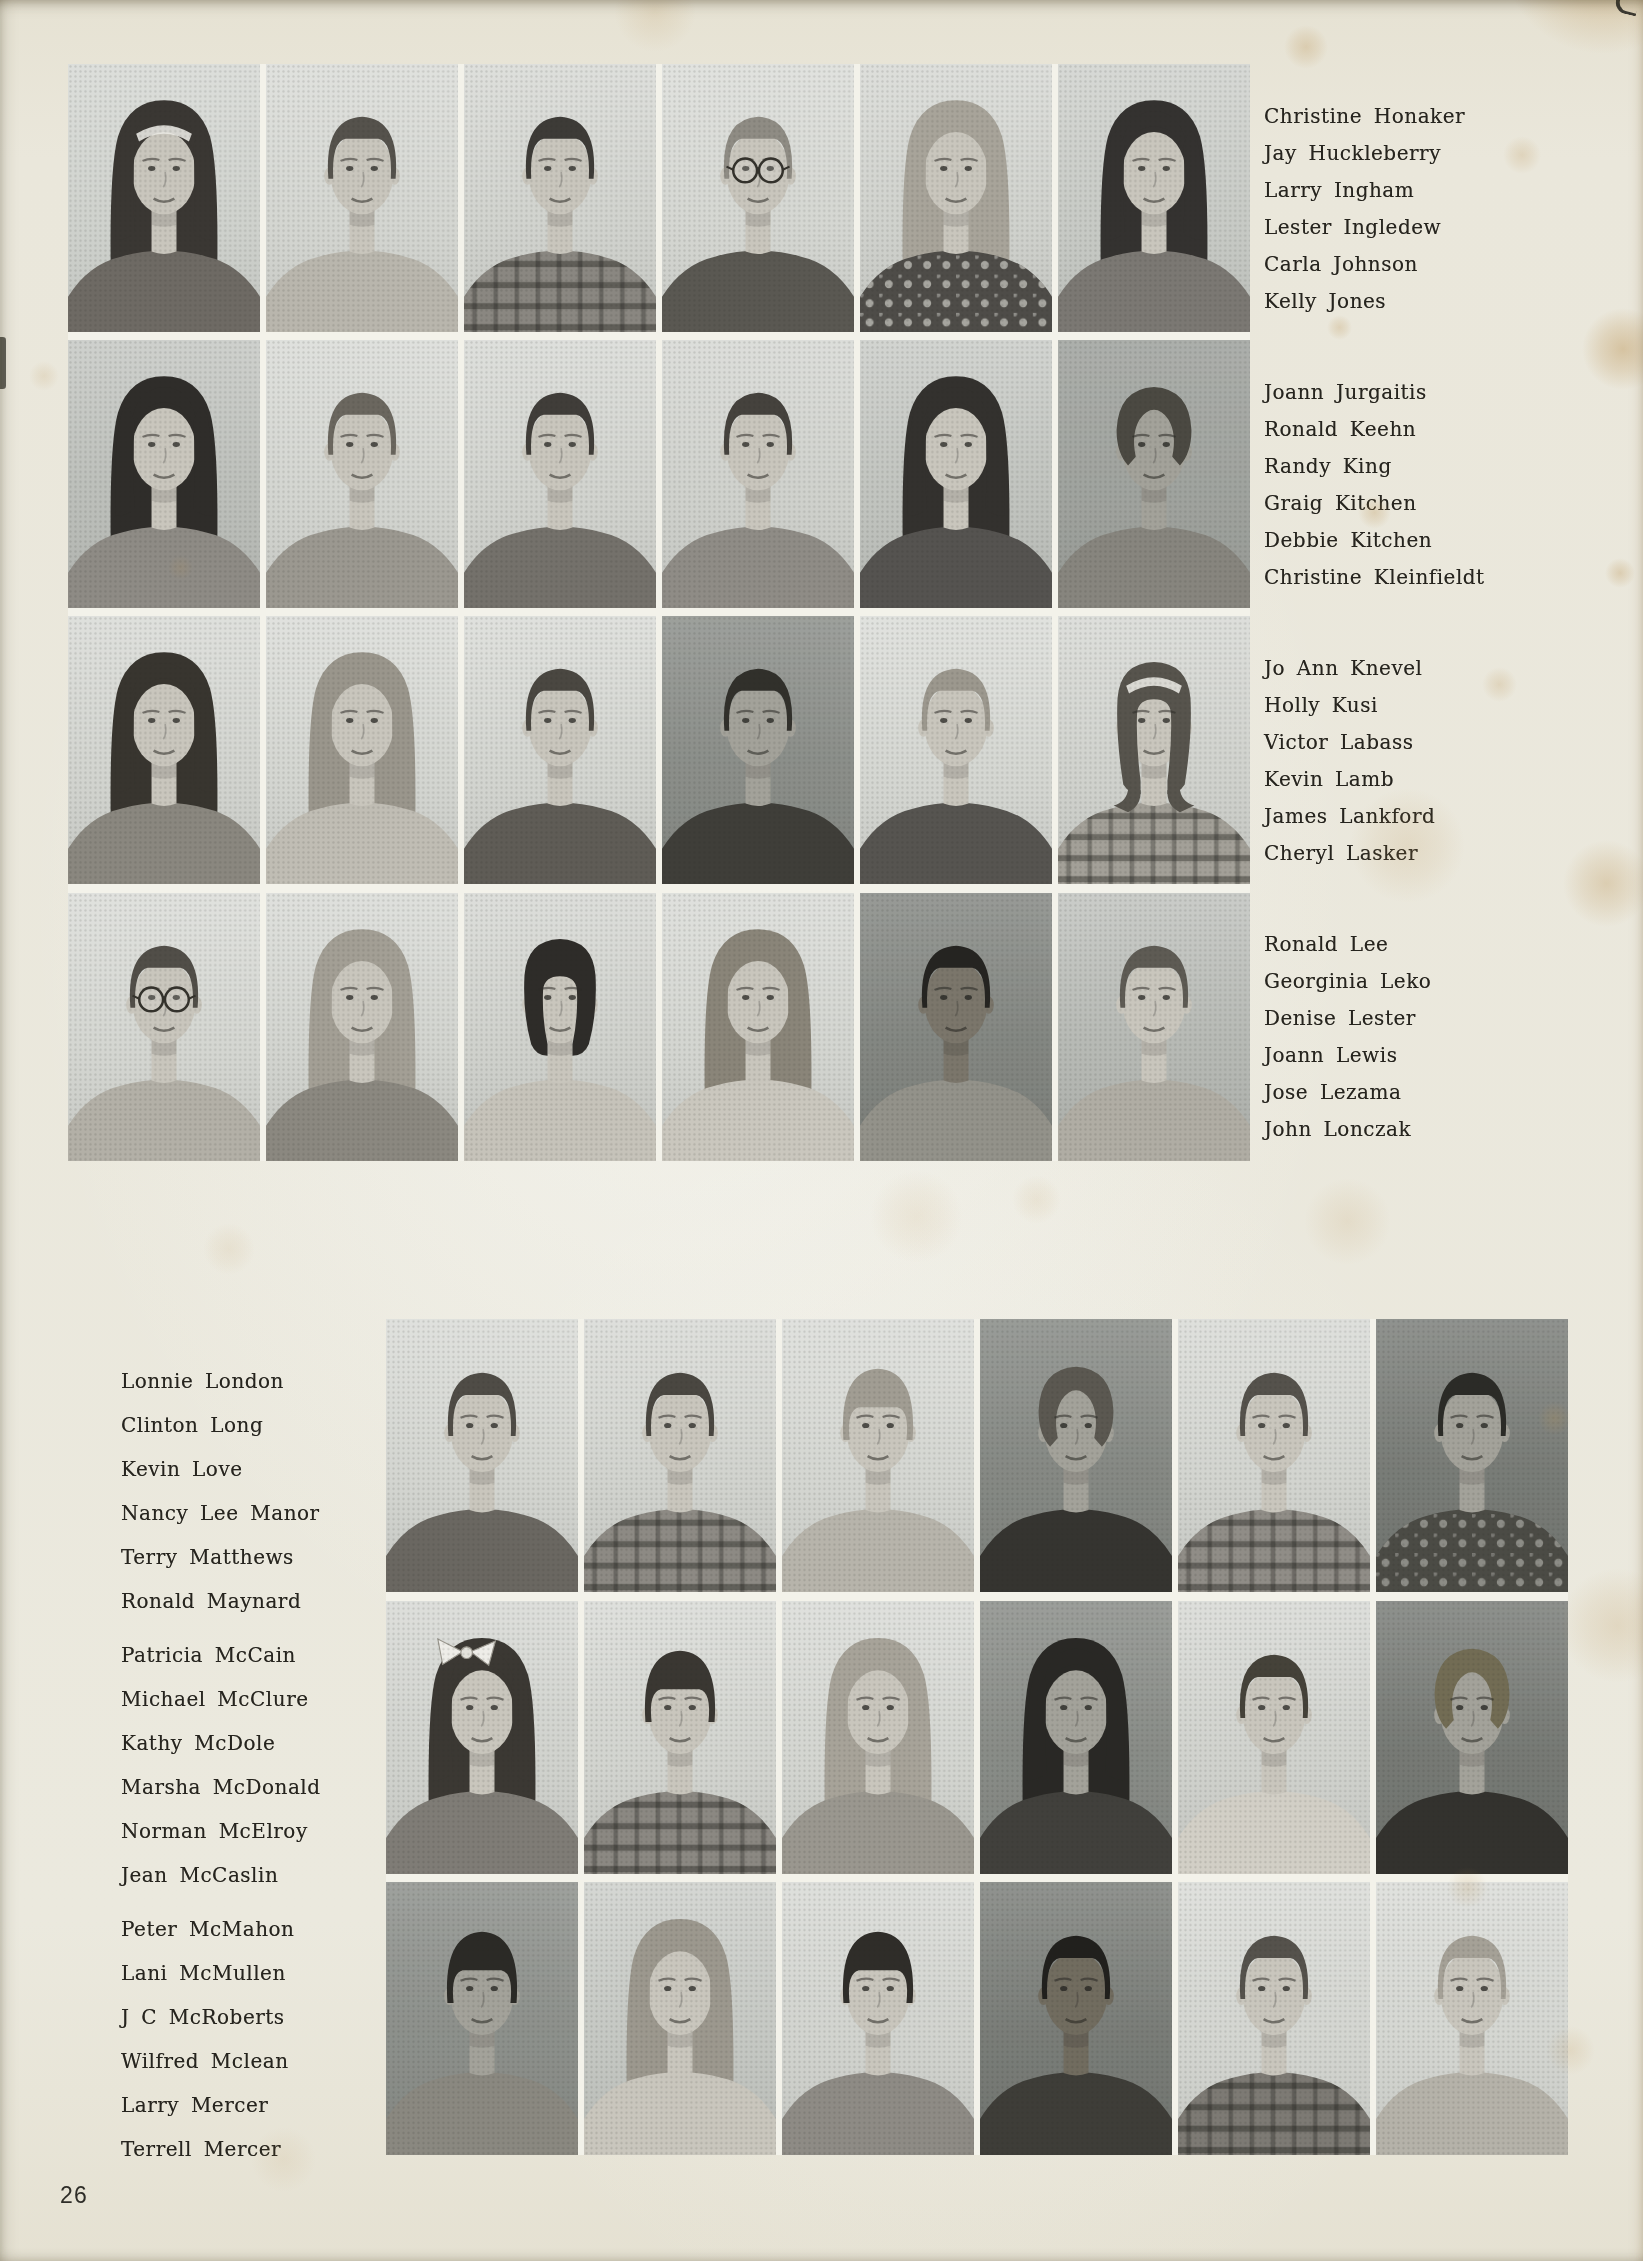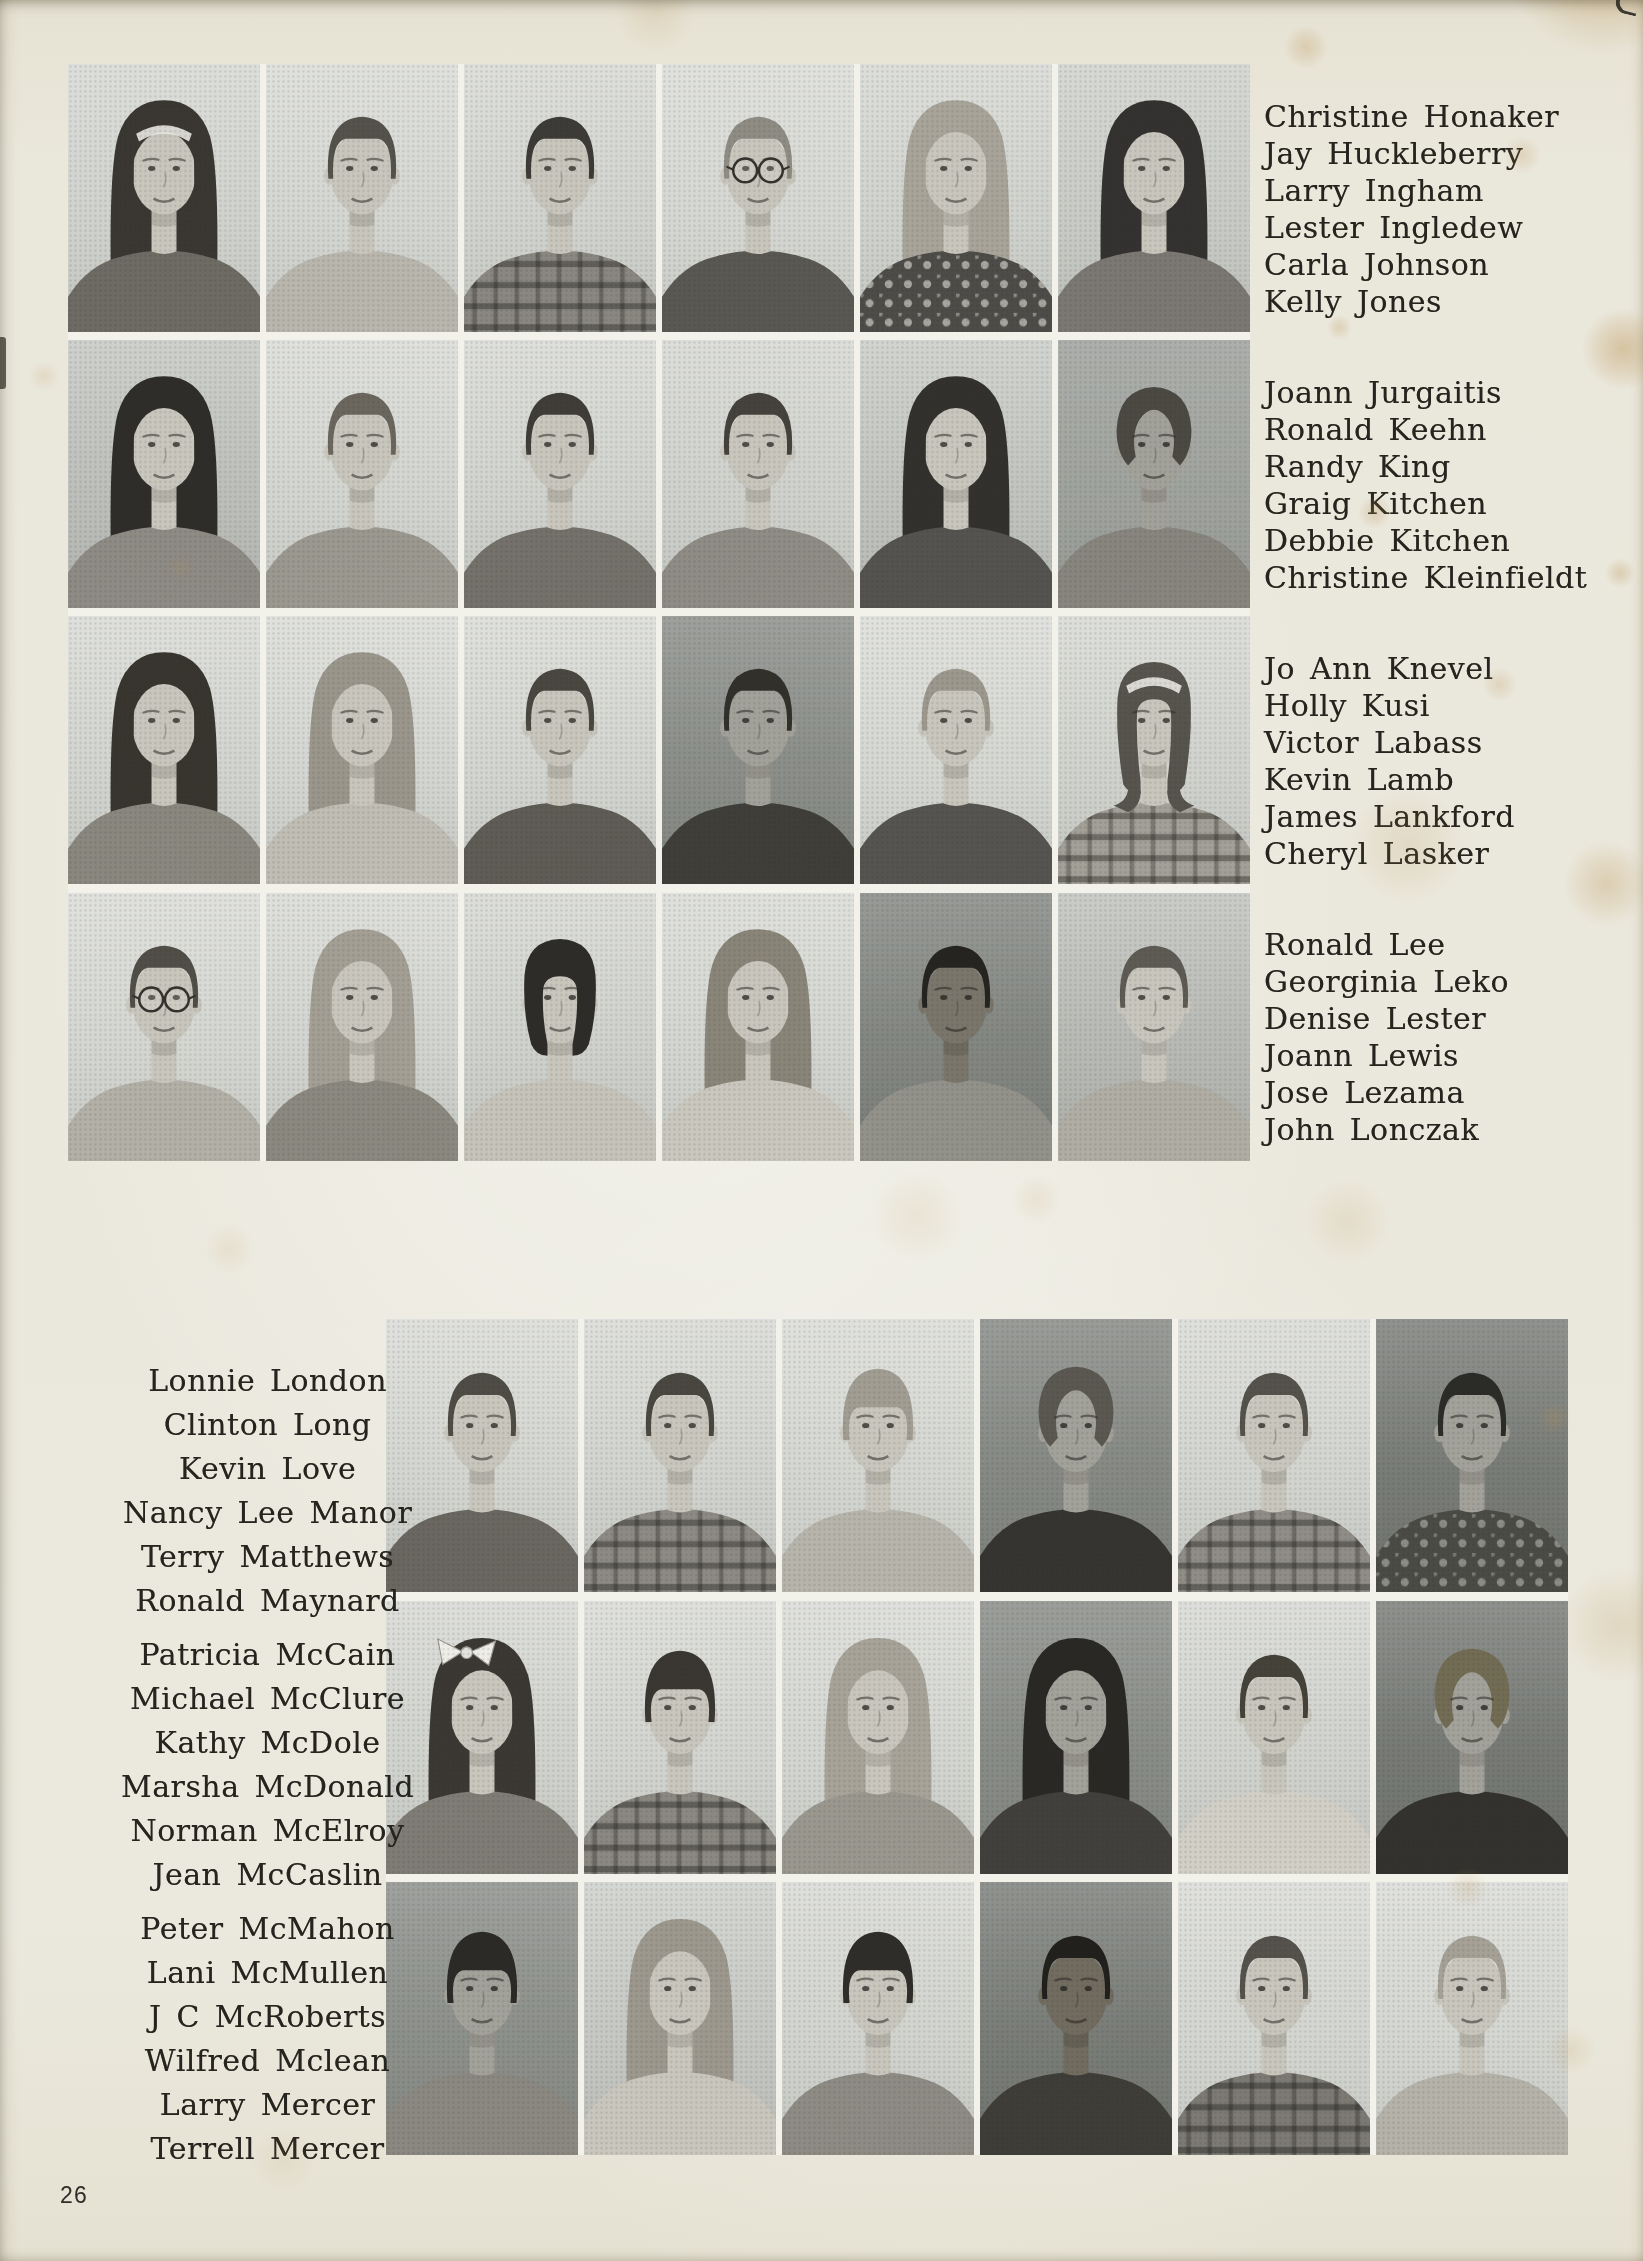--- a/index.html
+++ b/index.html
@@ -38,30 +38,30 @@
     left:386px;top:1319px;
     grid-template-columns:repeat(6,192px);
     grid-auto-rows:273px;
     gap:8.7px 6px;
   }
   .photo{margin:0;padding:0;width:100%;height:100%;overflow:hidden;}
   .photo svg{width:100%;height:100%;display:block;}
   .name-col{
     position:absolute;z-index:3;
     color:#26241e;
-    font-size:30px;
+    font-size:20px;
     letter-spacing:0.5px;
     word-spacing:4.9px;
     white-space:nowrap;
     text-shadow:0 0 0.5px rgba(38,36,30,.45);
   }
   #right-names{left:1264px;top:98px;}
   #right-names .name-group{line-height:37px;margin-bottom:54px;}
   #left-names{left:121px;top:1359px;}
-  #left-names .name-group{line-height:44px;margin-bottom:9.8px;text-align:center;}
+  #left-names .name-group{line-height:44px;margin-bottom:9.8px;}
   .page-number{
     position:absolute;left:60px;top:2182px;z-index:3;
     font-family:"Liberation Sans", sans-serif;
     font-size:23px;font-weight:500;
     letter-spacing:1.1px;color:#2e2d28;
   }
   .stain{position:absolute;z-index:4;pointer-events:none;border-radius:50%;}
   .edge-mark{
     position:absolute;left:0;top:337px;width:5.5px;height:52px;z-index:5;
     background:#3f3e37;border-radius:0 3.3px 3.3px 0;opacity:.8;

